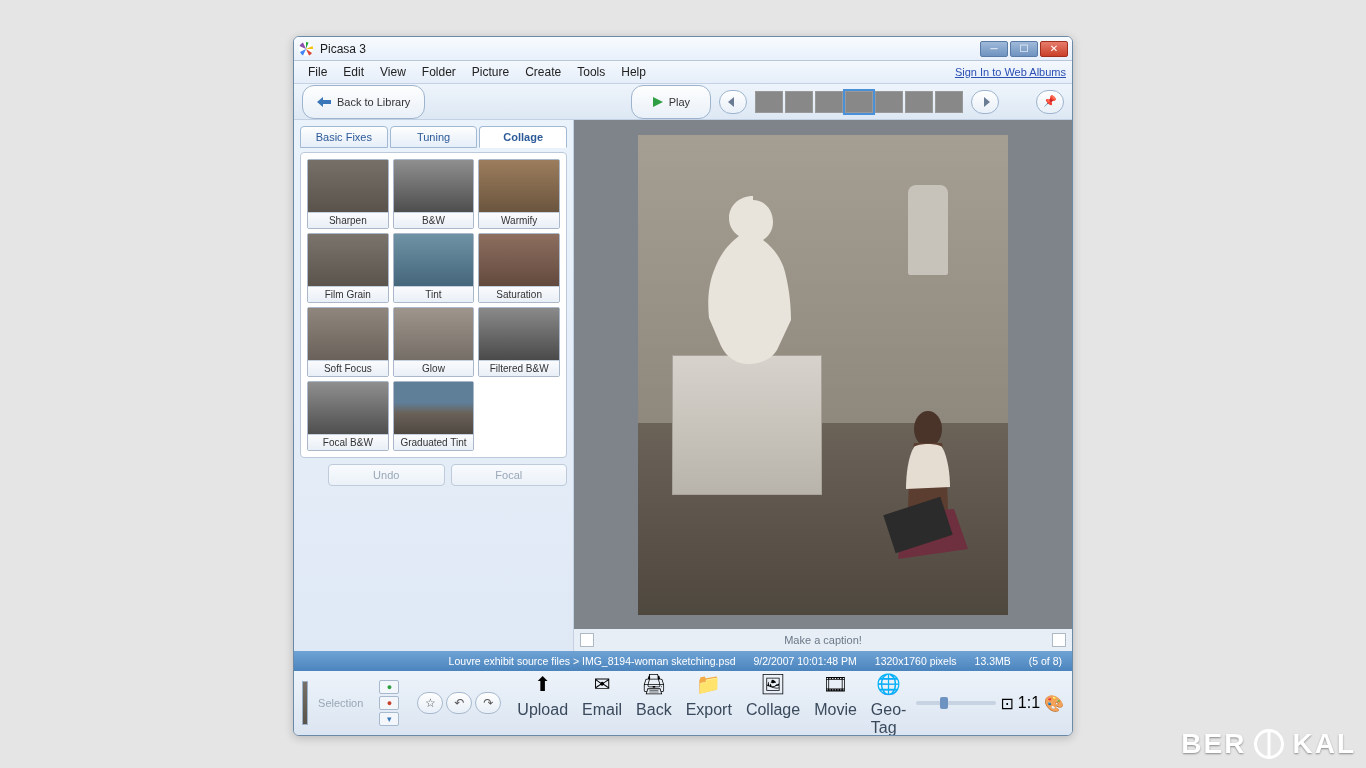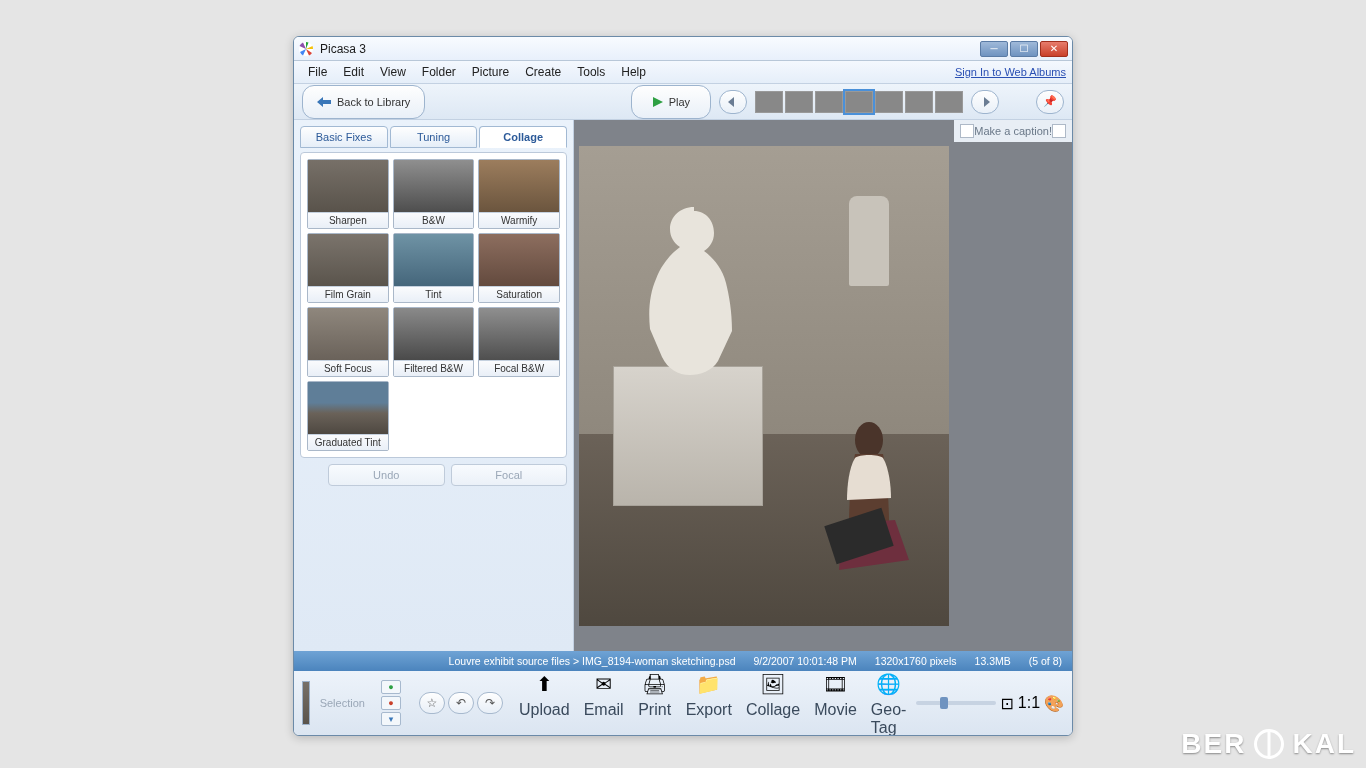--- a/index.html
+++ b/index.html
@@ -38,21 +38,21 @@
 .tab.active { background:#fff; border-bottom-color:#fff; font-weight:600; }
 .effects-grid { background:#fff; border:1px solid #bcc9da; border-radius:4px; padding:6px; display:grid; grid-template-columns: repeat(3, 1fr); gap:4px; }
 .effect-cell { border:1px solid #aab8c9; border-radius:2px; background:#fff; cursor:pointer; }
 .effect-cell .thumb { height:52px; background:#9a9a9a; display:flex; align-items:flex-end; justify-content:flex-end; }
 .effect-cell .thumb-inner { width:100%; height:100%; }
 .effect-cell .elabel { height:16px; font-size:10px; text-align:center; color:#333; background: linear-gradient(#fafbfd,#e9eff7); border-top:1px solid #c5d1df; display:flex; align-items:center; justify-content:center; }
 .undo-row { display:flex; gap:6px; margin-top:6px;margin-left:28px; }
 .undo-row .ubtn { flex:1; height:22px; border:1px solid #bfcbda; border-radius:4px; background:linear-gradient(#f8fbfe,#ebf1f8); font-size:11px; color:#9aa7b7; display:flex; align-items:center; justify-content:center; cursor:pointer; }
 
 
-.viewer { flex:1; display:flex; flex-direction:row; background:#7f838a; }
+.viewer { flex:1; display:flex; flex-direction:column; background:#7f838a; }
 .image-area { flex:1; display:flex; align-items:center; justify-content:center; padding:2px; }
 .main-image { width:370px; height:480px; background:#5a544d; position:relative; overflow:hidden; }
 .caption-row { height:22px; background:#e8eef5; display:flex; align-items:center; justify-content:center; font-size:11px; color:#6a7888; padding:0 6px; }
 .caption-row .sq { width:14px; height:14px; border:1px solid #aeb9c7; background:#fff; }
 .caption-row .cap { flex:1; text-align:center; }
 
 
 .statusbar { height:20px; background: linear-gradient(#6fa3d5,#4b84bd); color:#fff; font-size:10.5px; display:flex; align-items:center; padding:0 10px; gap:18px; }
 .statusbar .spacer { width:340px; }
 .statusbar span { white-space:nowrap; }
@@ -225,20 +225,26 @@
             <div class="elabel">Saturation</div>
           </div>
           <div class="effect-cell">
             <div class="thumb">
               <div class="thumb-inner f-soft"></div>
             </div>
             <div class="elabel">Soft Focus</div>
           </div>
           <div class="effect-cell">
             <div class="thumb">
+              <div class="thumb-inner f-glow"></div>
+            </div>
+            <div class="elabel">Glow</div>
+          </div>
+          <div class="effect-cell">
+            <div class="thumb">
               <div class="thumb-inner f-fbw"></div>
             </div>
             <div class="elabel">Filtered B&amp;W</div>
           </div>
           <div class="effect-cell">
             <div class="thumb">
               <div class="thumb-inner f-focbw"></div>
             </div>
             <div class="elabel">Focal B&amp;W</div>
           </div>
@@ -312,21 +318,21 @@
         <div class="action">
           <div class="ai">⬆</div>
           <div class="alabel">Upload</div>
         </div>
         <div class="action">
           <div class="ai">✉</div>
           <div class="alabel">Email</div>
         </div>
         <div class="action">
           <div class="ai">🖨</div>
-          <div class="alabel">Print</div>
+          <div class="alabel">Back</div>
         </div>
         <div class="action">
           <div class="ai">📁</div>
           <div class="alabel">Export</div>
         </div>
         <div class="action">
           <div class="ai">🖼</div>
           <div class="alabel">Collage</div>
         </div>
         <div class="action">

